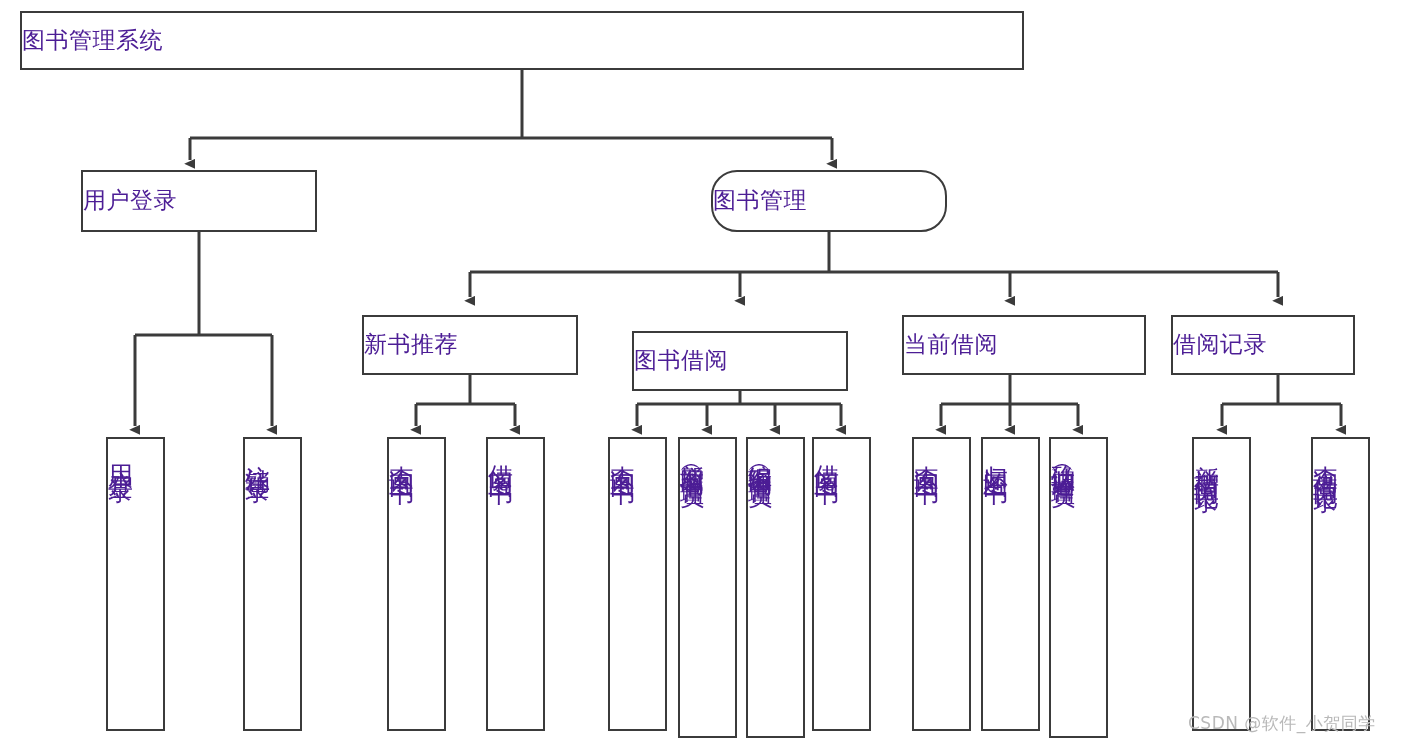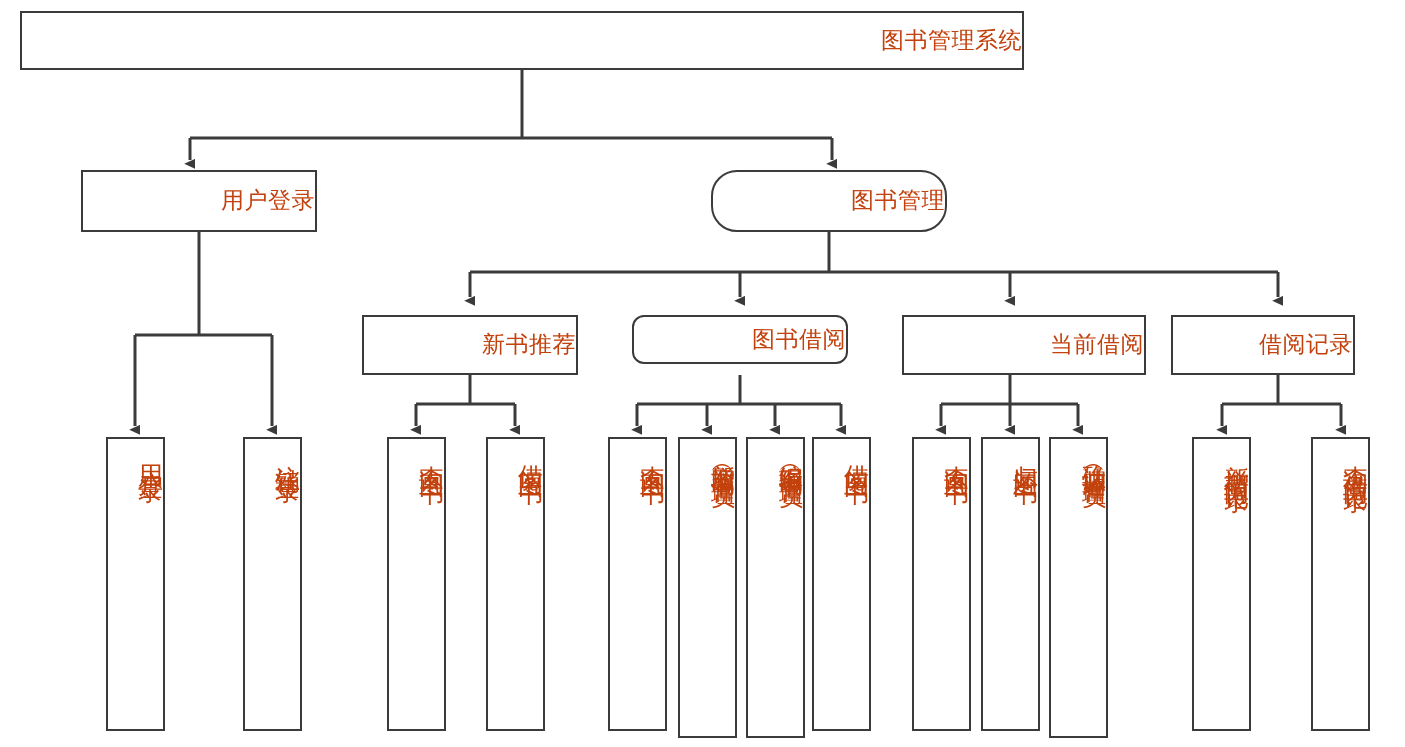--- a/index.html
+++ b/index.html
@@ -12,22 +12,22 @@
 
   svg#wires{position:absolute;left:0;top:0;width:1405px;height:747px;}
 
   .node{
     position:absolute;
     box-sizing:border-box;
     border:2px solid #3b3b3b;
     background:#ffffff;
     display:flex;
     align-items:center;
-    justify-content:flex-end;
-    color:#c2410c;
+    justify-content:flex-start;
+    color:#4c1d95;
     z-index:3;
   }
   .node .lbl{
     display:block;
     text-align:center;
     line-height:1.02;
     white-space:pre;
   }
   .h-node .lbl{
     font-size:23px;
@@ -123,21 +123,21 @@
   <div class="node h-node" style="left:81px;top:170px;width:236px;height:62px;">
     <span class="lbl">用户登录</span>
   </div>
   <div class="node h-node" style="left:711px;top:170px;width:236px;height:62px;border-radius:26px;">
     <span class="lbl">图书管理</span>
   </div>
 
   <div class="node h-node" style="left:362px;top:315px;width:216px;height:60px;">
     <span class="lbl">新书推荐</span>
   </div>
-  <div class="node h-node" style="left:632px;top:315px;width:216px;height:49px;border-radius:12px;">
+  <div class="node h-node" style="left:632px;top:331px;width:216px;height:60px;">
     <span class="lbl">图书借阅</span>
   </div>
   <div class="node h-node" style="left:902px;top:315px;width:244px;height:60px;">
     <span class="lbl">当前借阅</span>
   </div>
   <div class="node h-node" style="left:1171px;top:315px;width:184px;height:60px;">
     <span class="lbl">借阅记录</span>
   </div>
 
   <div class="node v-node" style="left:106px;top:437px;width:59px;height:294px;">
@@ -177,14 +177,15 @@
     <span class="lbl">确认归还（管理员）</span>
   </div>
 
   <div class="node v-node" style="left:1192px;top:437px;width:59px;height:294px;">
     <span class="lbl">新增借阅记录</span>
   </div>
   <div class="node v-node" style="left:1311px;top:437px;width:59px;height:294px;">
     <span class="lbl">查询借阅记录</span>
   </div>
 
+  <div class="watermark">CSDN @软件_小贺同学</div>
 
 </div>
 
 </body></html>

